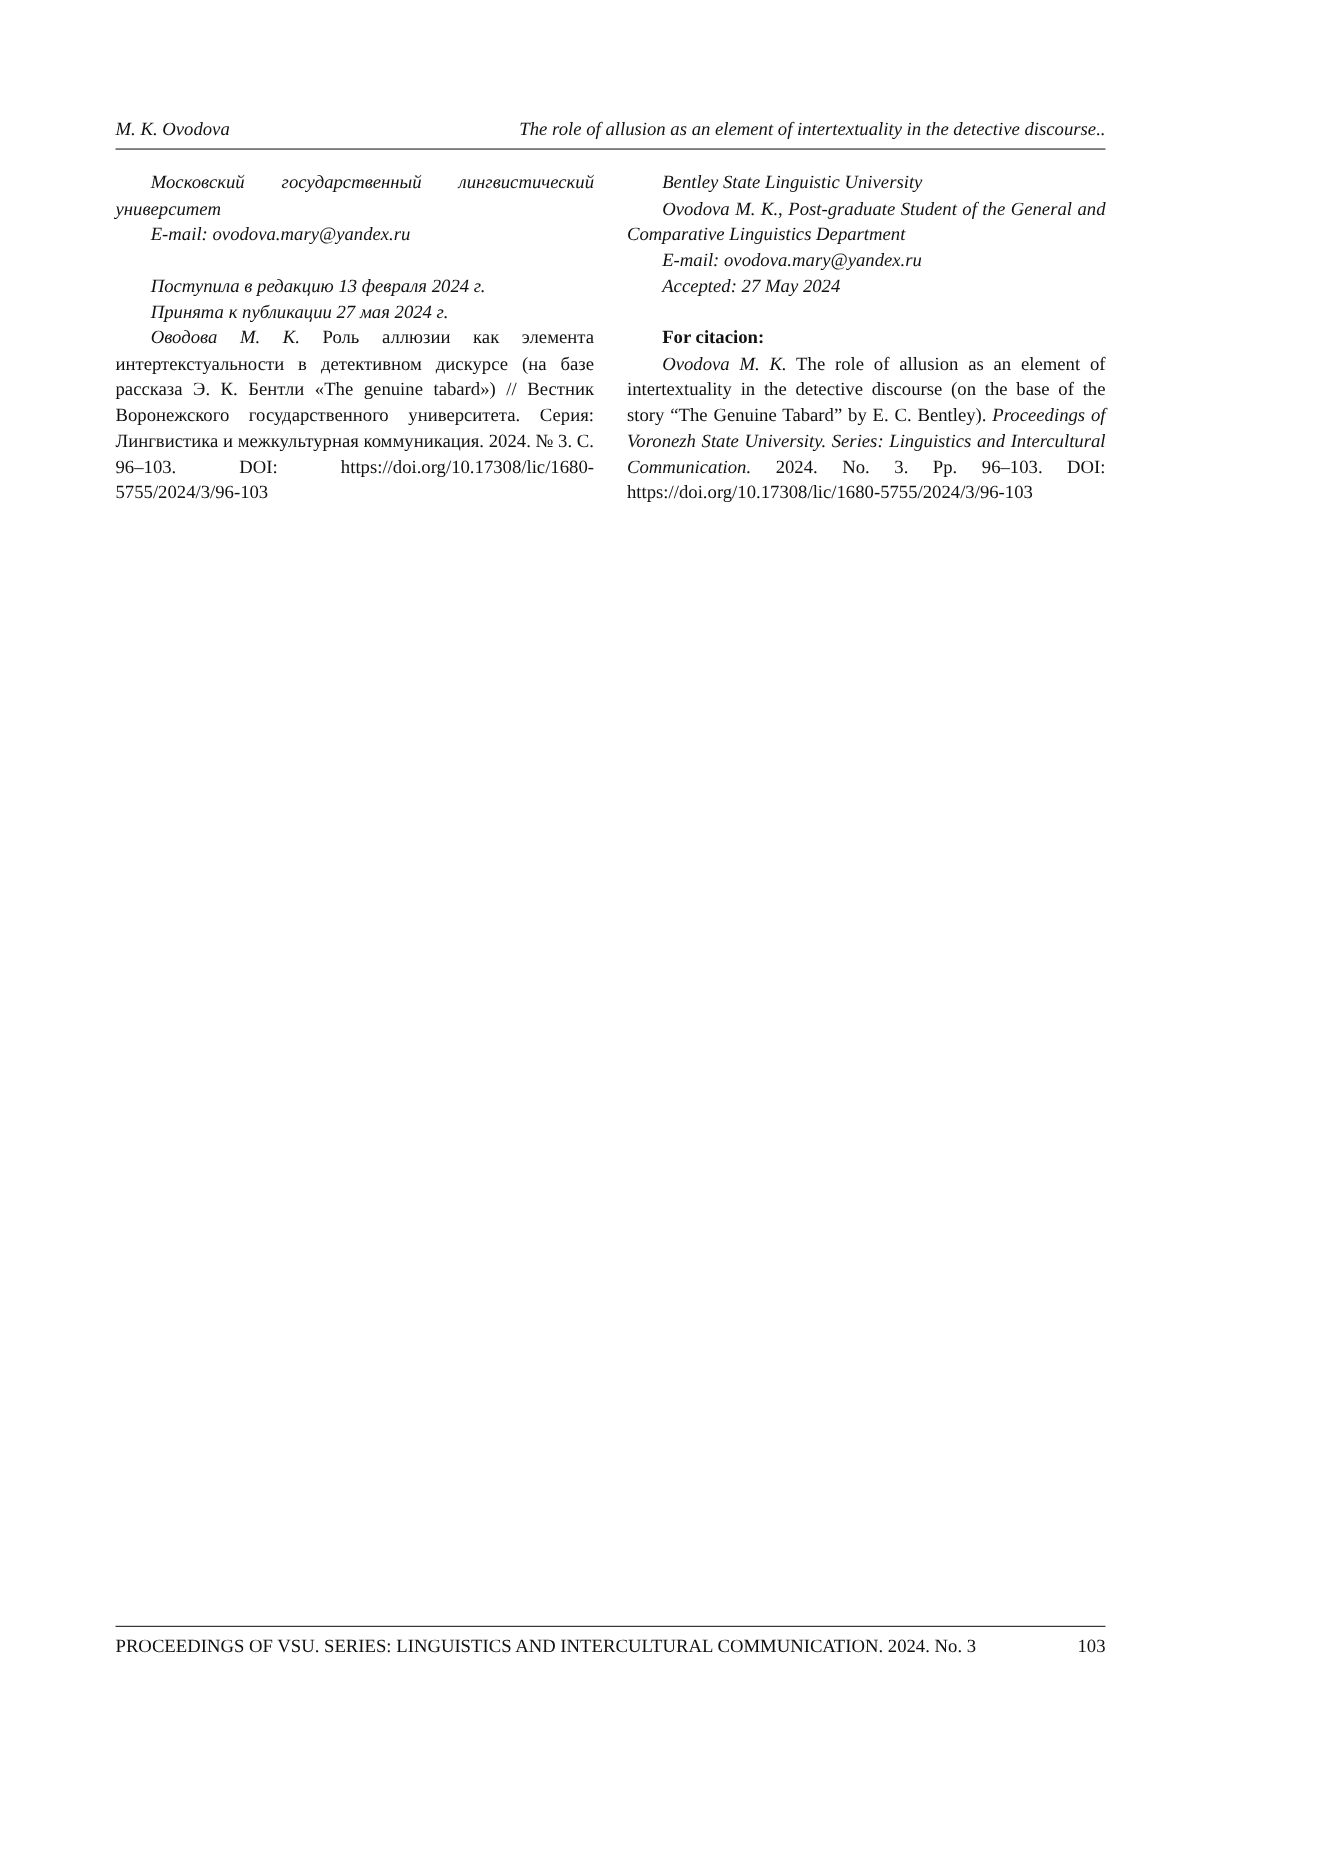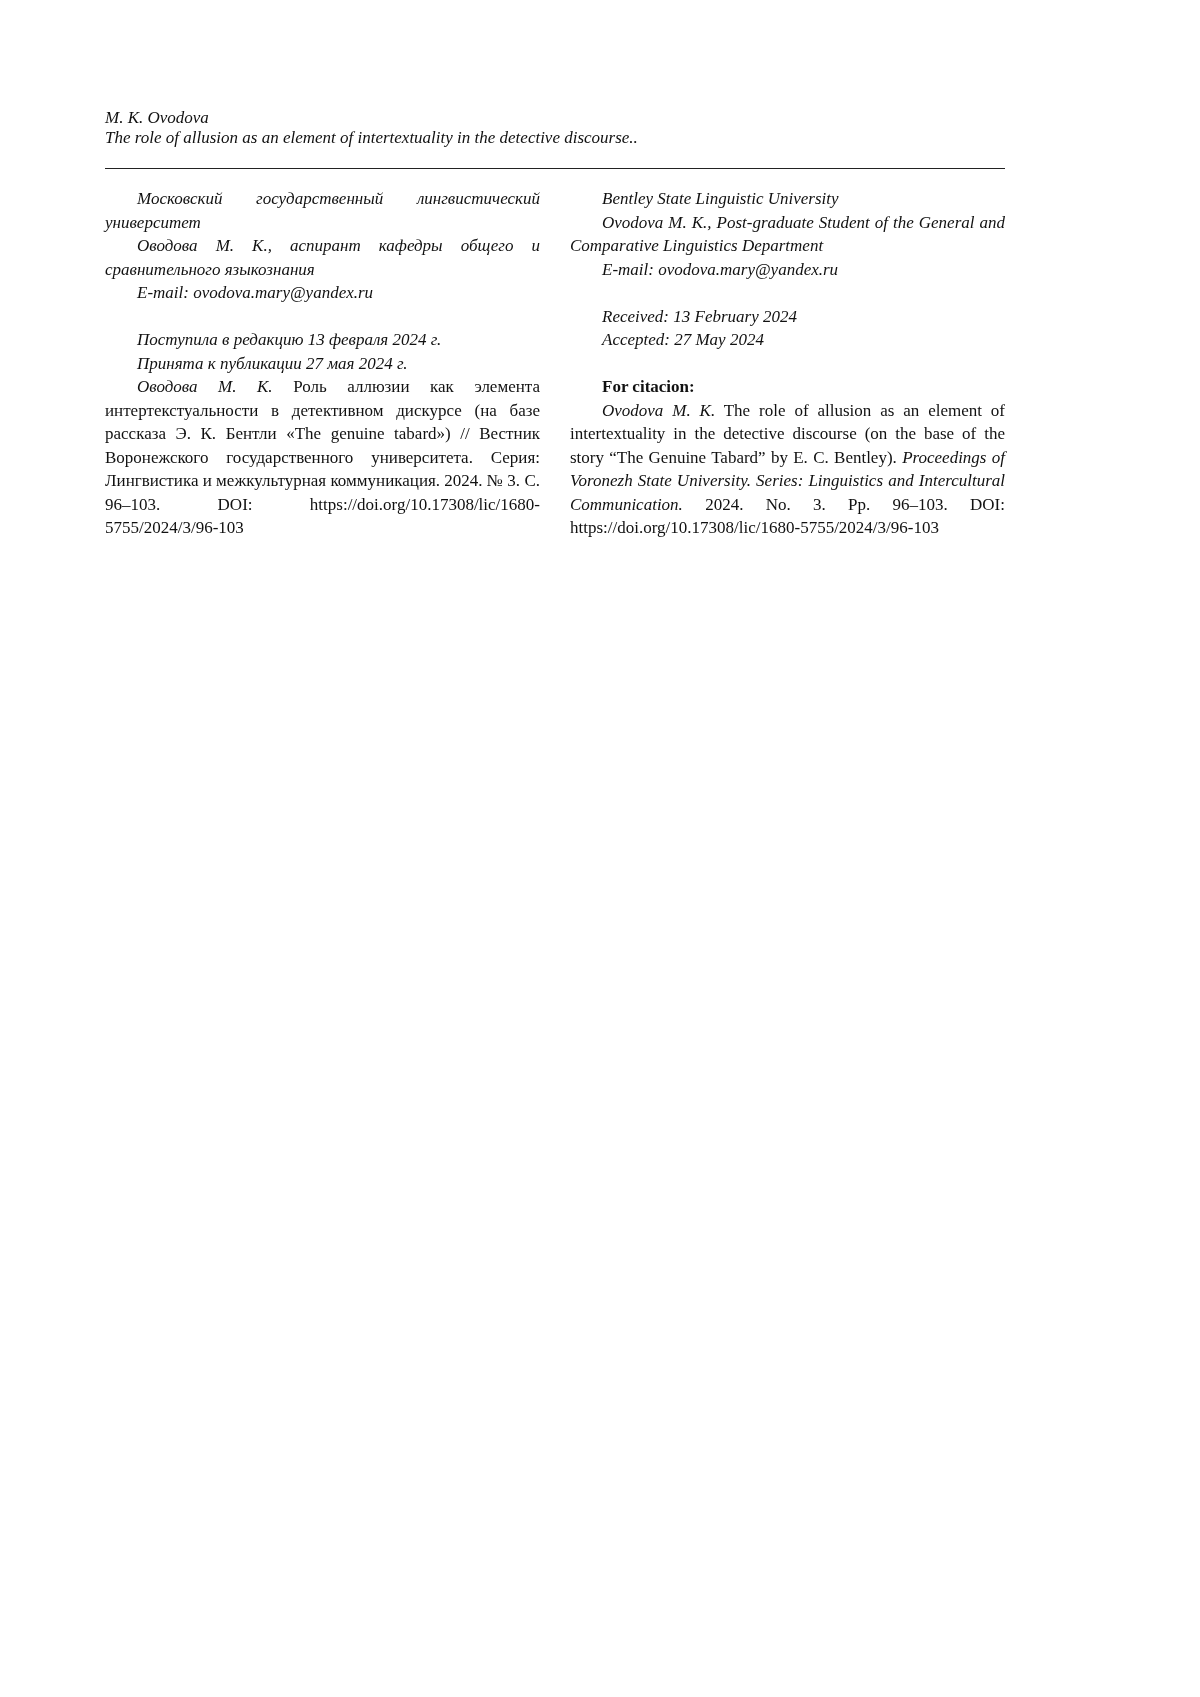--- a/index.html
+++ b/index.html
@@ -21,23 +21,22 @@
     left: 105px;
     width: 900px;
     top: 108px;
   }
   .running-head {
     display: flex;
     justify-content: space-between;
     align-items: baseline;
     font-style: italic;
     font-size: 17px;
-    padding-bottom: 20px;
+    padding-bottom: 7px;
     border-bottom: 1.6px solid #222222;
-    flex-direction: column;
   }
   .running-head .r-author { white-space: nowrap; }
   .running-head .r-title  { white-space: nowrap; }
   .columns {
     display: flex;
     gap: 30px;
     margin-top: 18px;
   }
   .col {
     flex: 1 1 0;
@@ -76,34 +75,36 @@
 
     <div class="running-head">
       <span class="r-author">M. K. Ovodova</span>
       <span class="r-title">The role of allusion as an element of intertextuality in the detective discourse..</span>
     </div>
 
     <div class="columns">
 
       <div class="col">
         <p class="italic">Московский государственный лингвистический университет</p>
-        <p class="italic">Оводова М. К., аспирант кафедры общего и сравнительного языкознания</p>
         <p class="italic">E-mail: ovodova.mary@yandex.ru</p>
         <p class="italic gap-top">Поступила в редакцию 13 февраля 2024 г.</p>
         <p class="italic">Принята к публикации 27 мая 2024 г.</p>
         <p class="citation-par"><span class="italic">Оводова М. К.</span><span> Роль аллюзии как элемента интертекстуальности в детективном дискурсе (на базе рассказа Э. К. Бентли «The genuine tabard») // Вестник Воронежского государственного университета. Серия: Лингвистика и межкультурная коммуникация. 2024. № 3. С. 96–103. DOI: https://doi.org/10.17308/lic/1680-5755/2024/3/96-103</span></p>
       </div>
 
       <div class="col">
         <p class="italic">Bentley State Linguistic University</p>
         <p class="italic">Ovodova M. K., Post-graduate Student of the General and Comparative Linguistics Department</p>
         <p class="italic">E-mail: ovodova.mary@yandex.ru</p>
-        <p class="italic gap-top">Received: 13 February 2024</p>
         <p class="italic">Accepted: 27 May 2024</p>
         <p class="bolditalic gap-top">For citacion:</p>
         <p class="citation-par"><span class="italic">Ovodova M. K.</span><span> The role of allusion as an element of intertextuality in the detective discourse (on the base of the story “The Genuine Tabard” by E. C. Bentley). </span><span class="italic">Proceedings of Voronezh State University. Series: Linguistics and Intercultural Communication.</span><span> 2024. No. 3. Pp. 96–103. DOI: https://doi.org/10.17308/lic/1680-5755/2024/3/96-103</span></p>
       </div>
 
     </div>
   </div>
 
+  <div class="footer">
+    <span>PROCEEDINGS OF VSU. SERIES: LINGUISTICS AND INTERCULTURAL COMMUNICATION. 2024. No. 3</span>
+    <span class="page-num">103</span>
+  </div>
 
 </div>
 
 </body></html>

